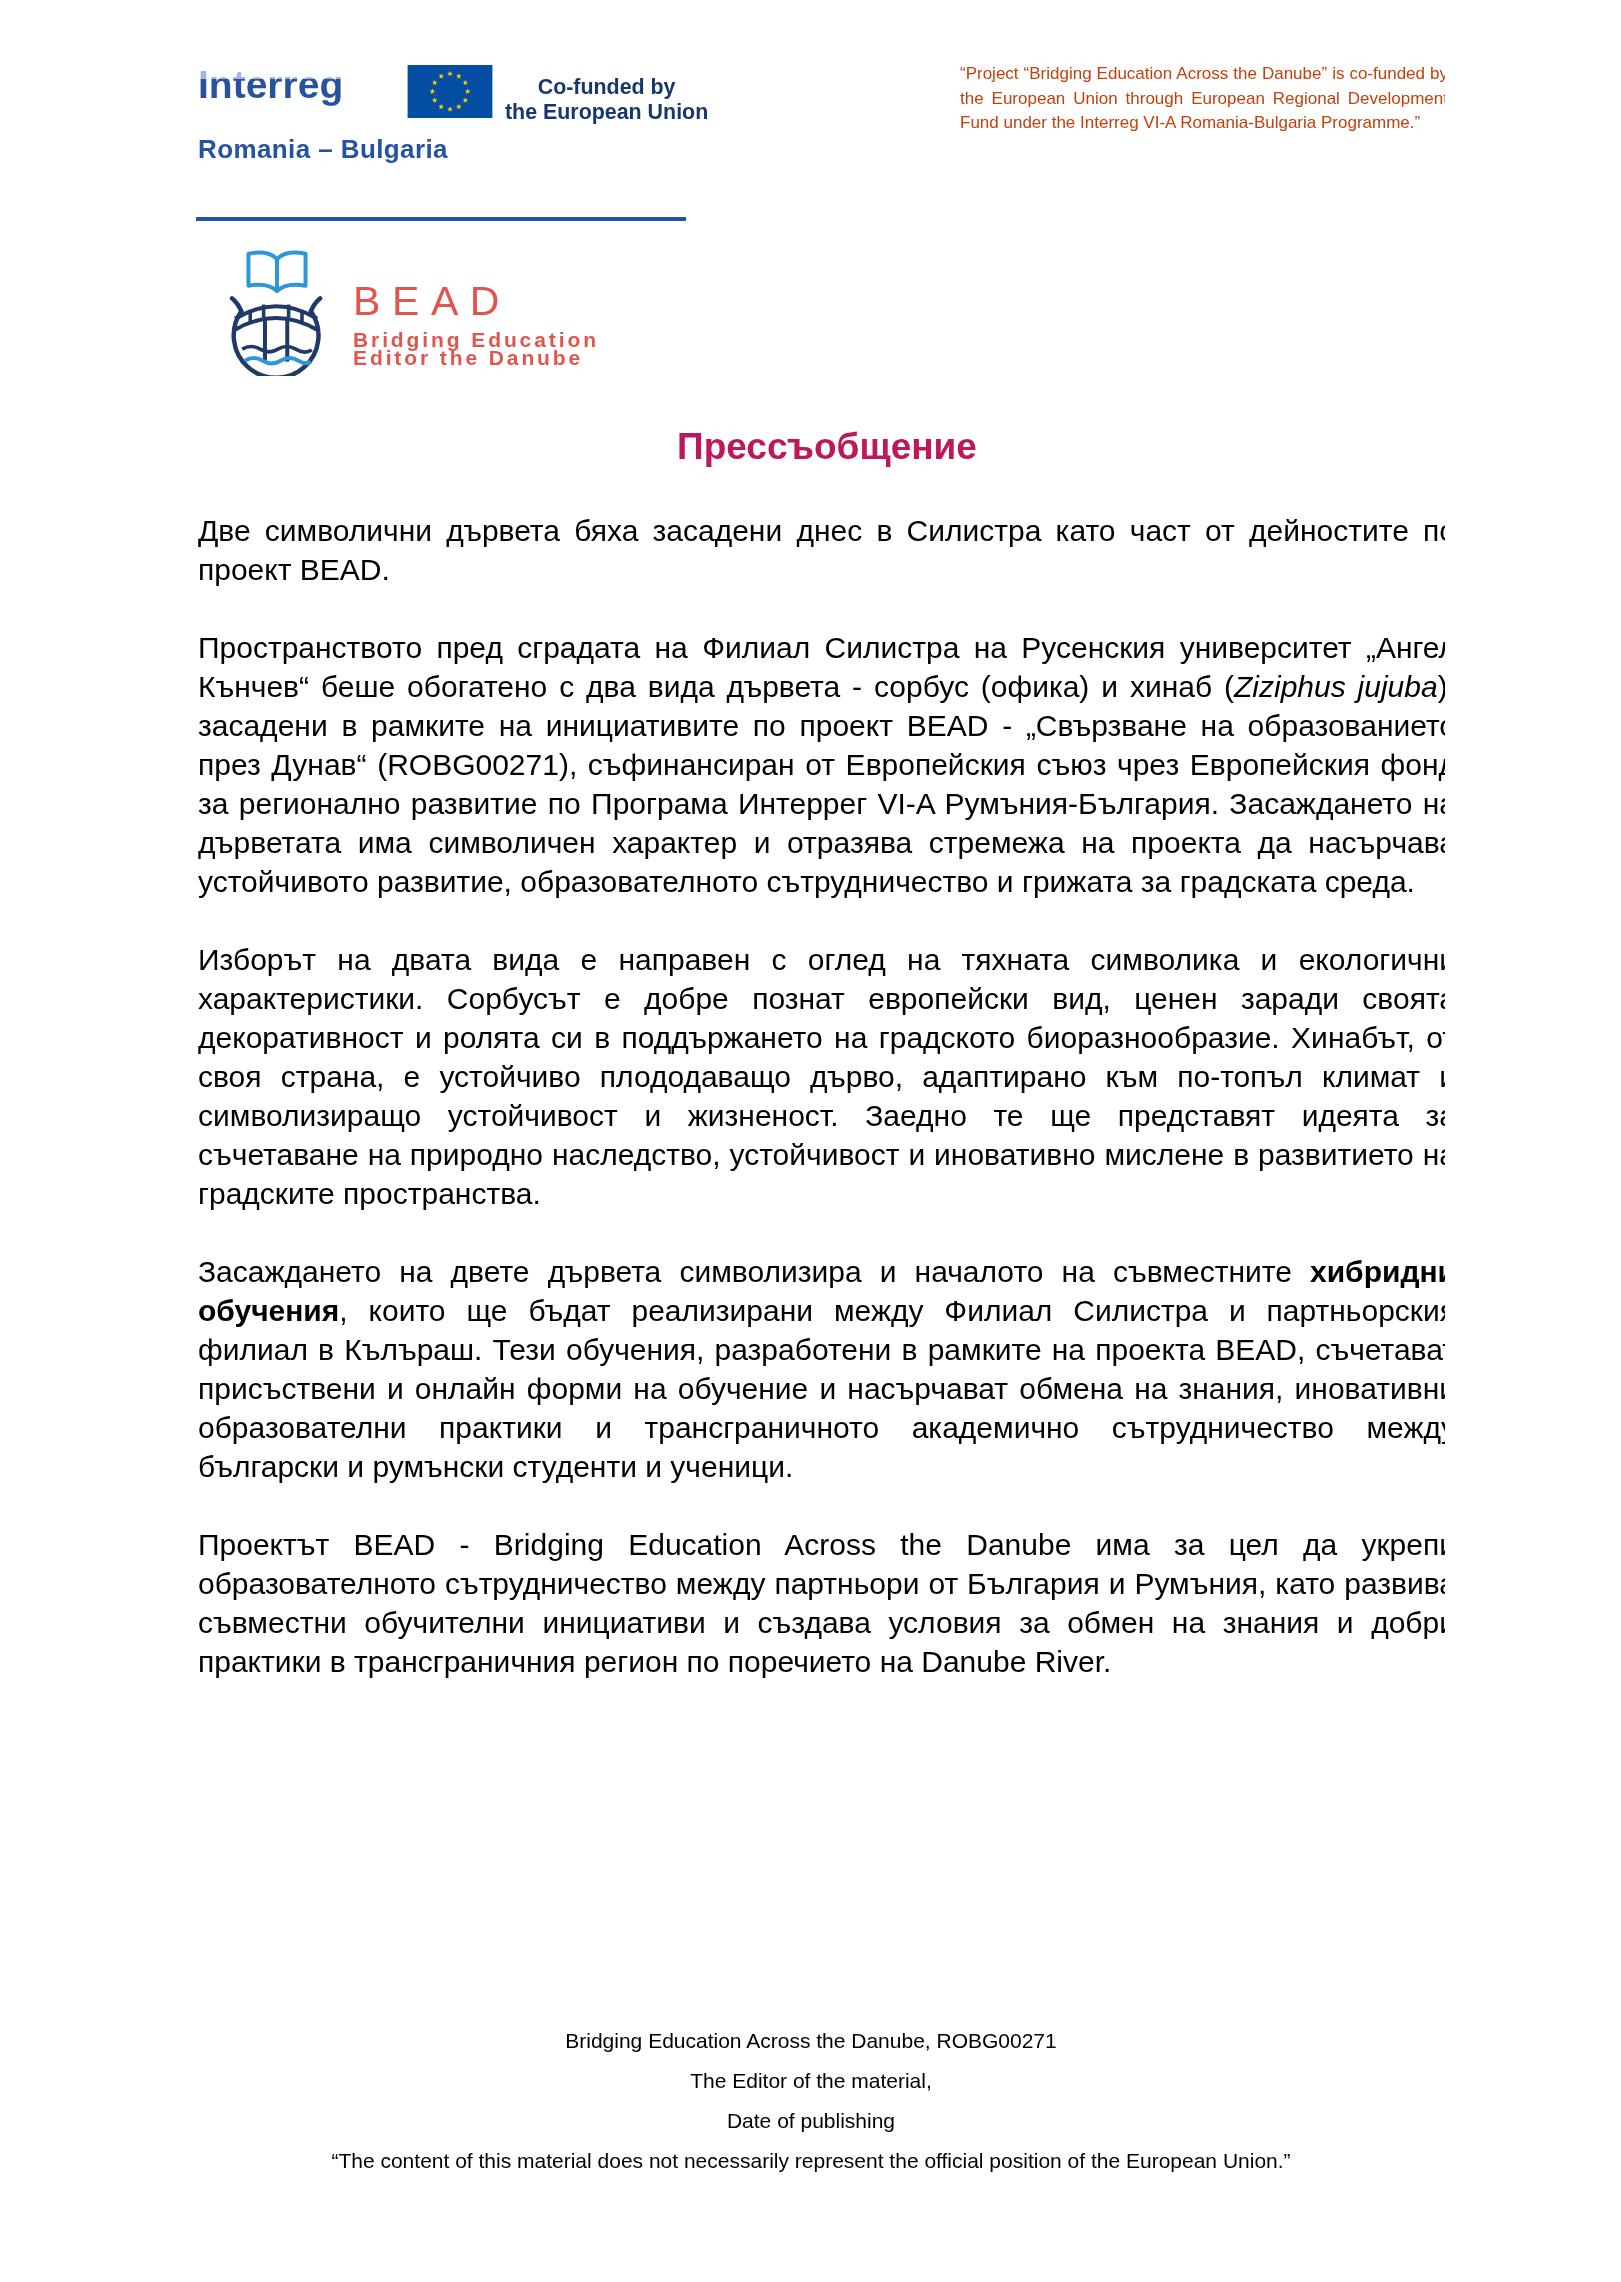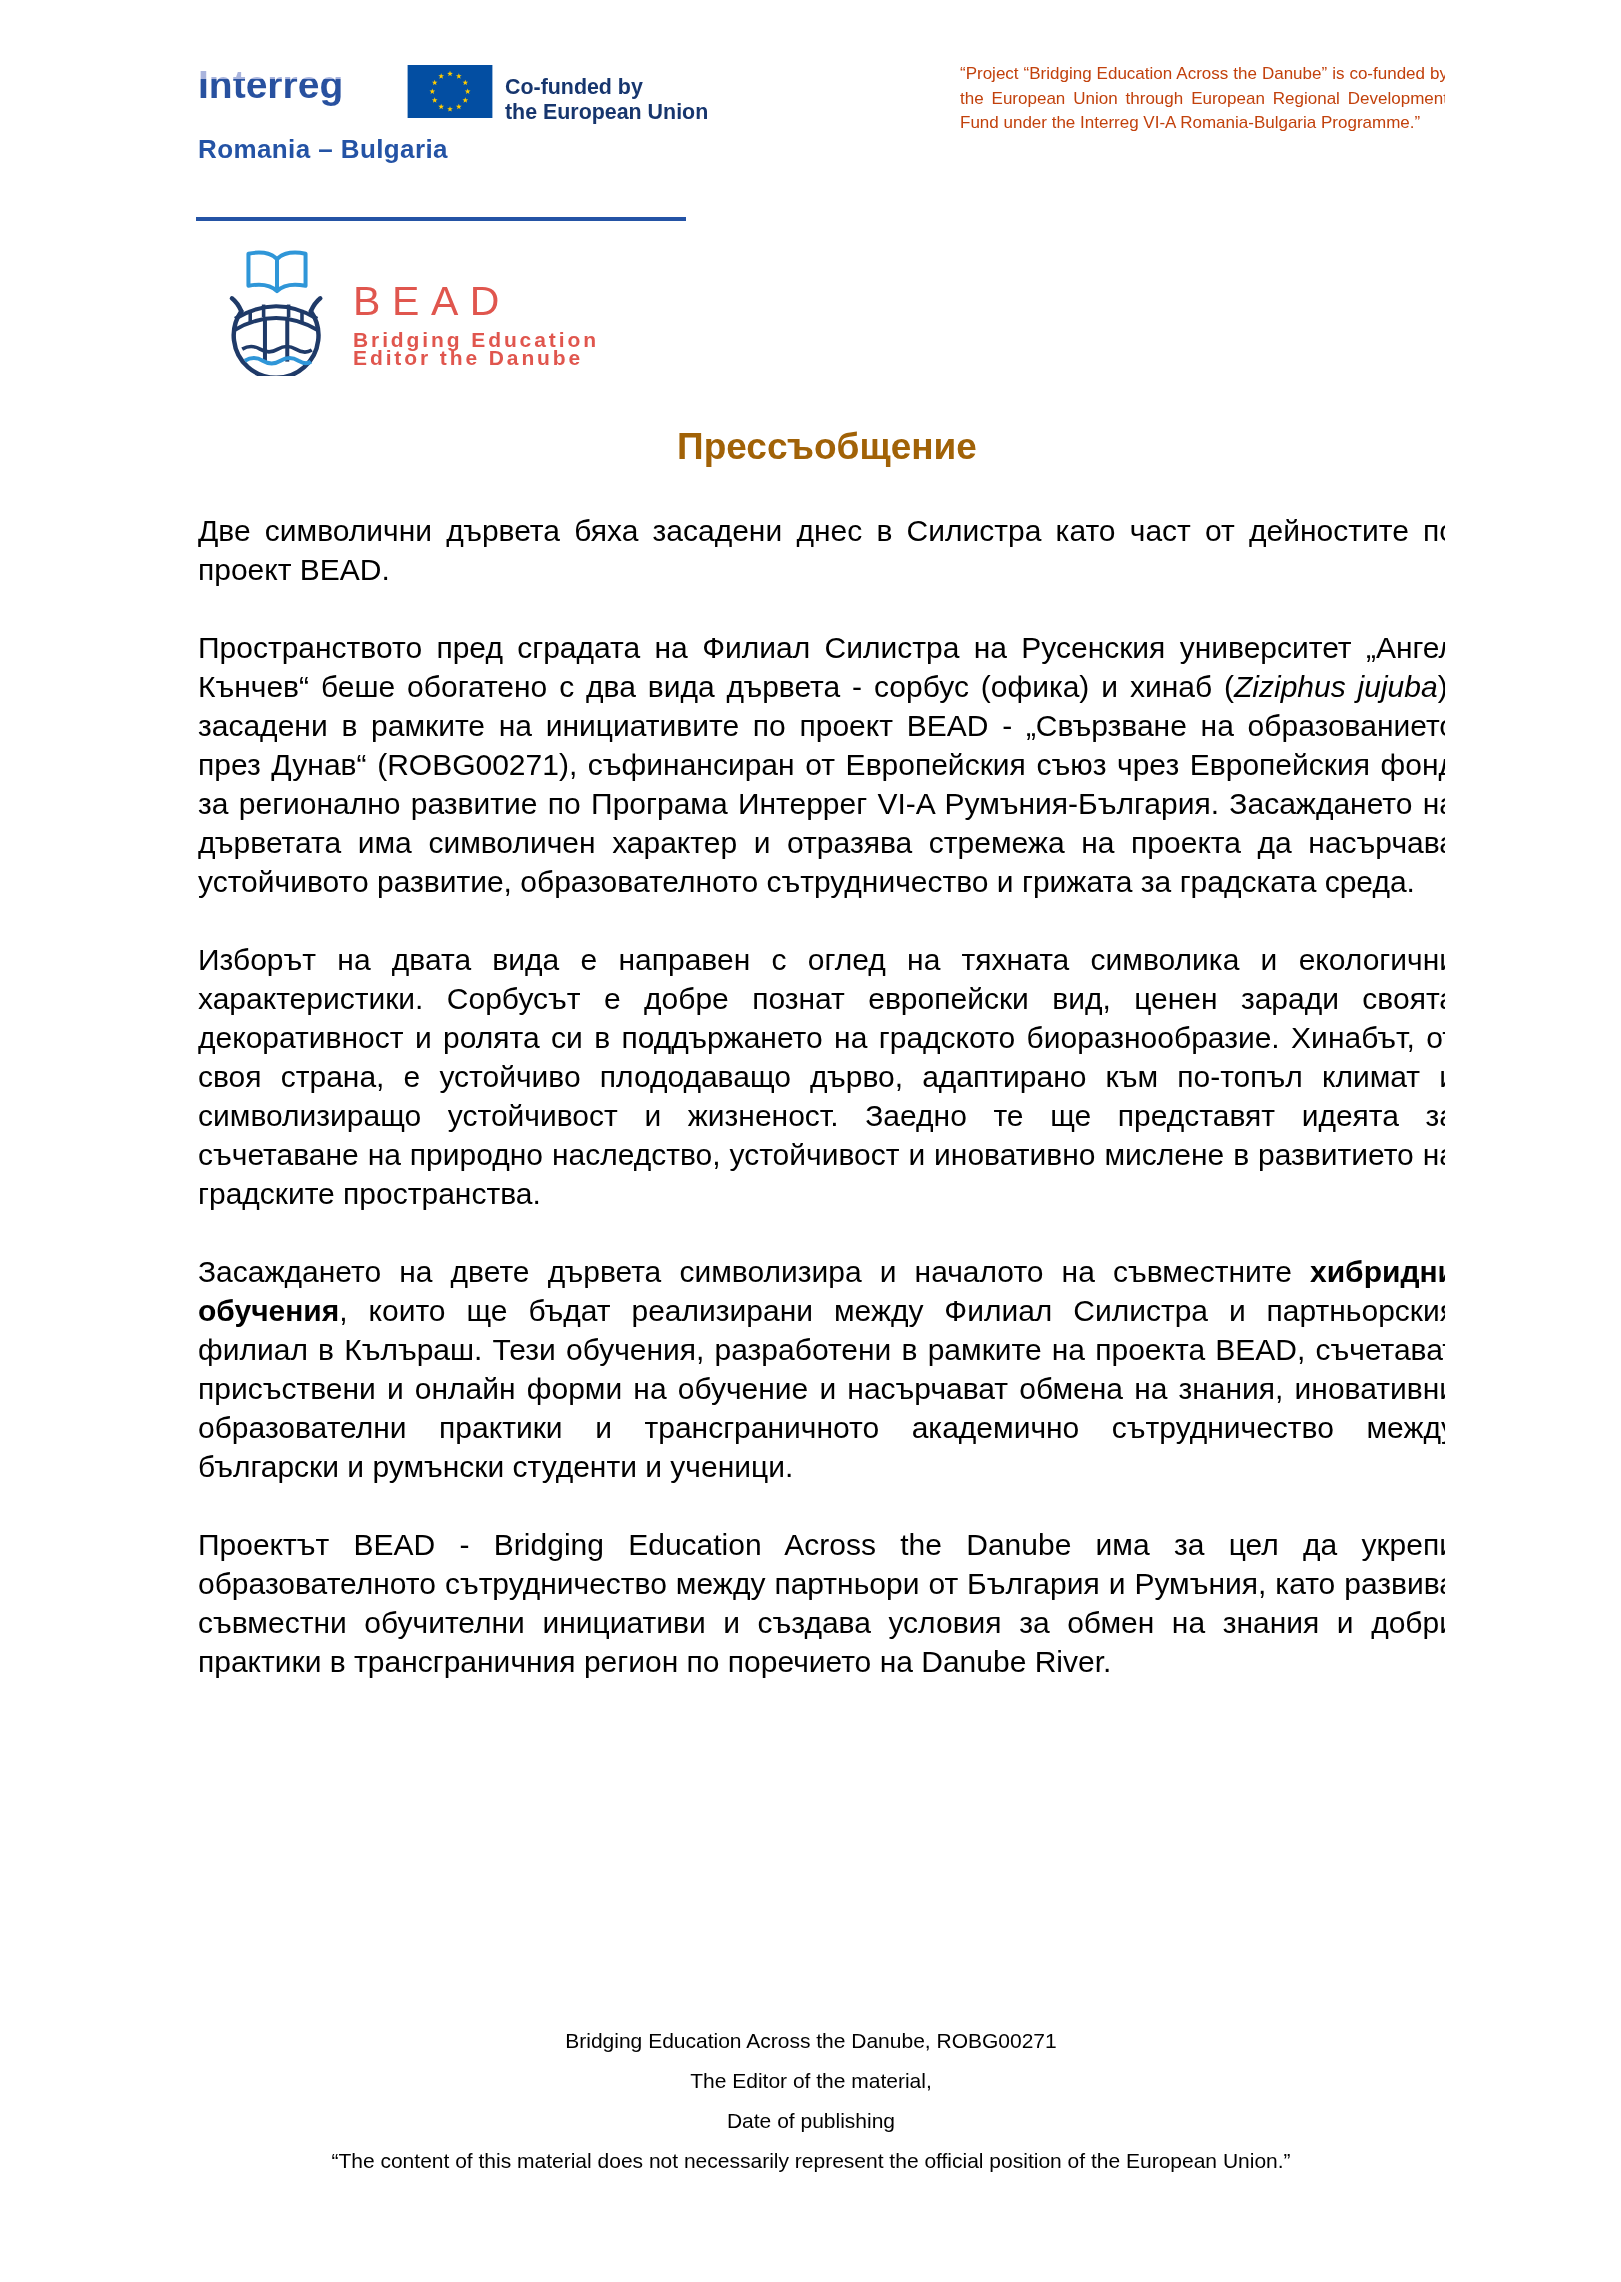--- a/index.html
+++ b/index.html
@@ -16,21 +16,21 @@
   }
   @supports ((-webkit-background-clip:text) or (background-clip:text)) {
     .interreg-brand {
       background:linear-gradient(180deg,#a9b4dd 0%,#a9b4dd 36%,#28519f 36%,#28519f 100%);
       -webkit-background-clip:text; background-clip:text; color:transparent;
     }
   }
   .eu-flag { position:absolute; left:407px; top:65px; width:86px; height:53px; }
   .cofunded {
     position:absolute; left:505px; top:75px;
-    font-size:21.4px; font-weight:700; line-height:25px; color:#17366e;
+    font-size:21.4px; font-weight:700; line-height:25px; color:#17366e;text-align:center;
   }
   .interreg-region {
     position:absolute; left:198px; top:134px;
     font-size:26px; font-weight:700; color:#2453a5; letter-spacing:0.4px;
   }
   .header-rule {
     position:absolute; left:196px; top:217px; width:490px; height:3.6px; background:#2453a5;
   }
   .header-disclaimer {
     position:absolute; left:960px; top:62px; width:488px;
@@ -46,21 +46,21 @@
     font-size:41px; font-weight:500; letter-spacing:11.6px; color:#e0564e; line-height:1;
   }
   .bead-tagline {
     margin-top:9px; font-size:21px; font-weight:700; letter-spacing:2.9px;
     line-height:18px; color:#e0564e;
   }
 
   
   main { position:absolute; left:198px; top:426px; width:1258px; }
   h1.doc-title {
-    margin:0 0 43px 0; text-align:center; font-size:37px; font-weight:700; color:#a16207;
+    margin:0 0 43px 0; text-align:center; font-size:37px; font-weight:700; color:#be185d;
   }
   main p {
     margin:0 0 39px 0; font-size:30px; line-height:39px;
     text-align:justify; color:#000;
   }
   main p span.b { font-weight:700; }
   main p span.i { font-style:italic; }
 
   
   footer {

